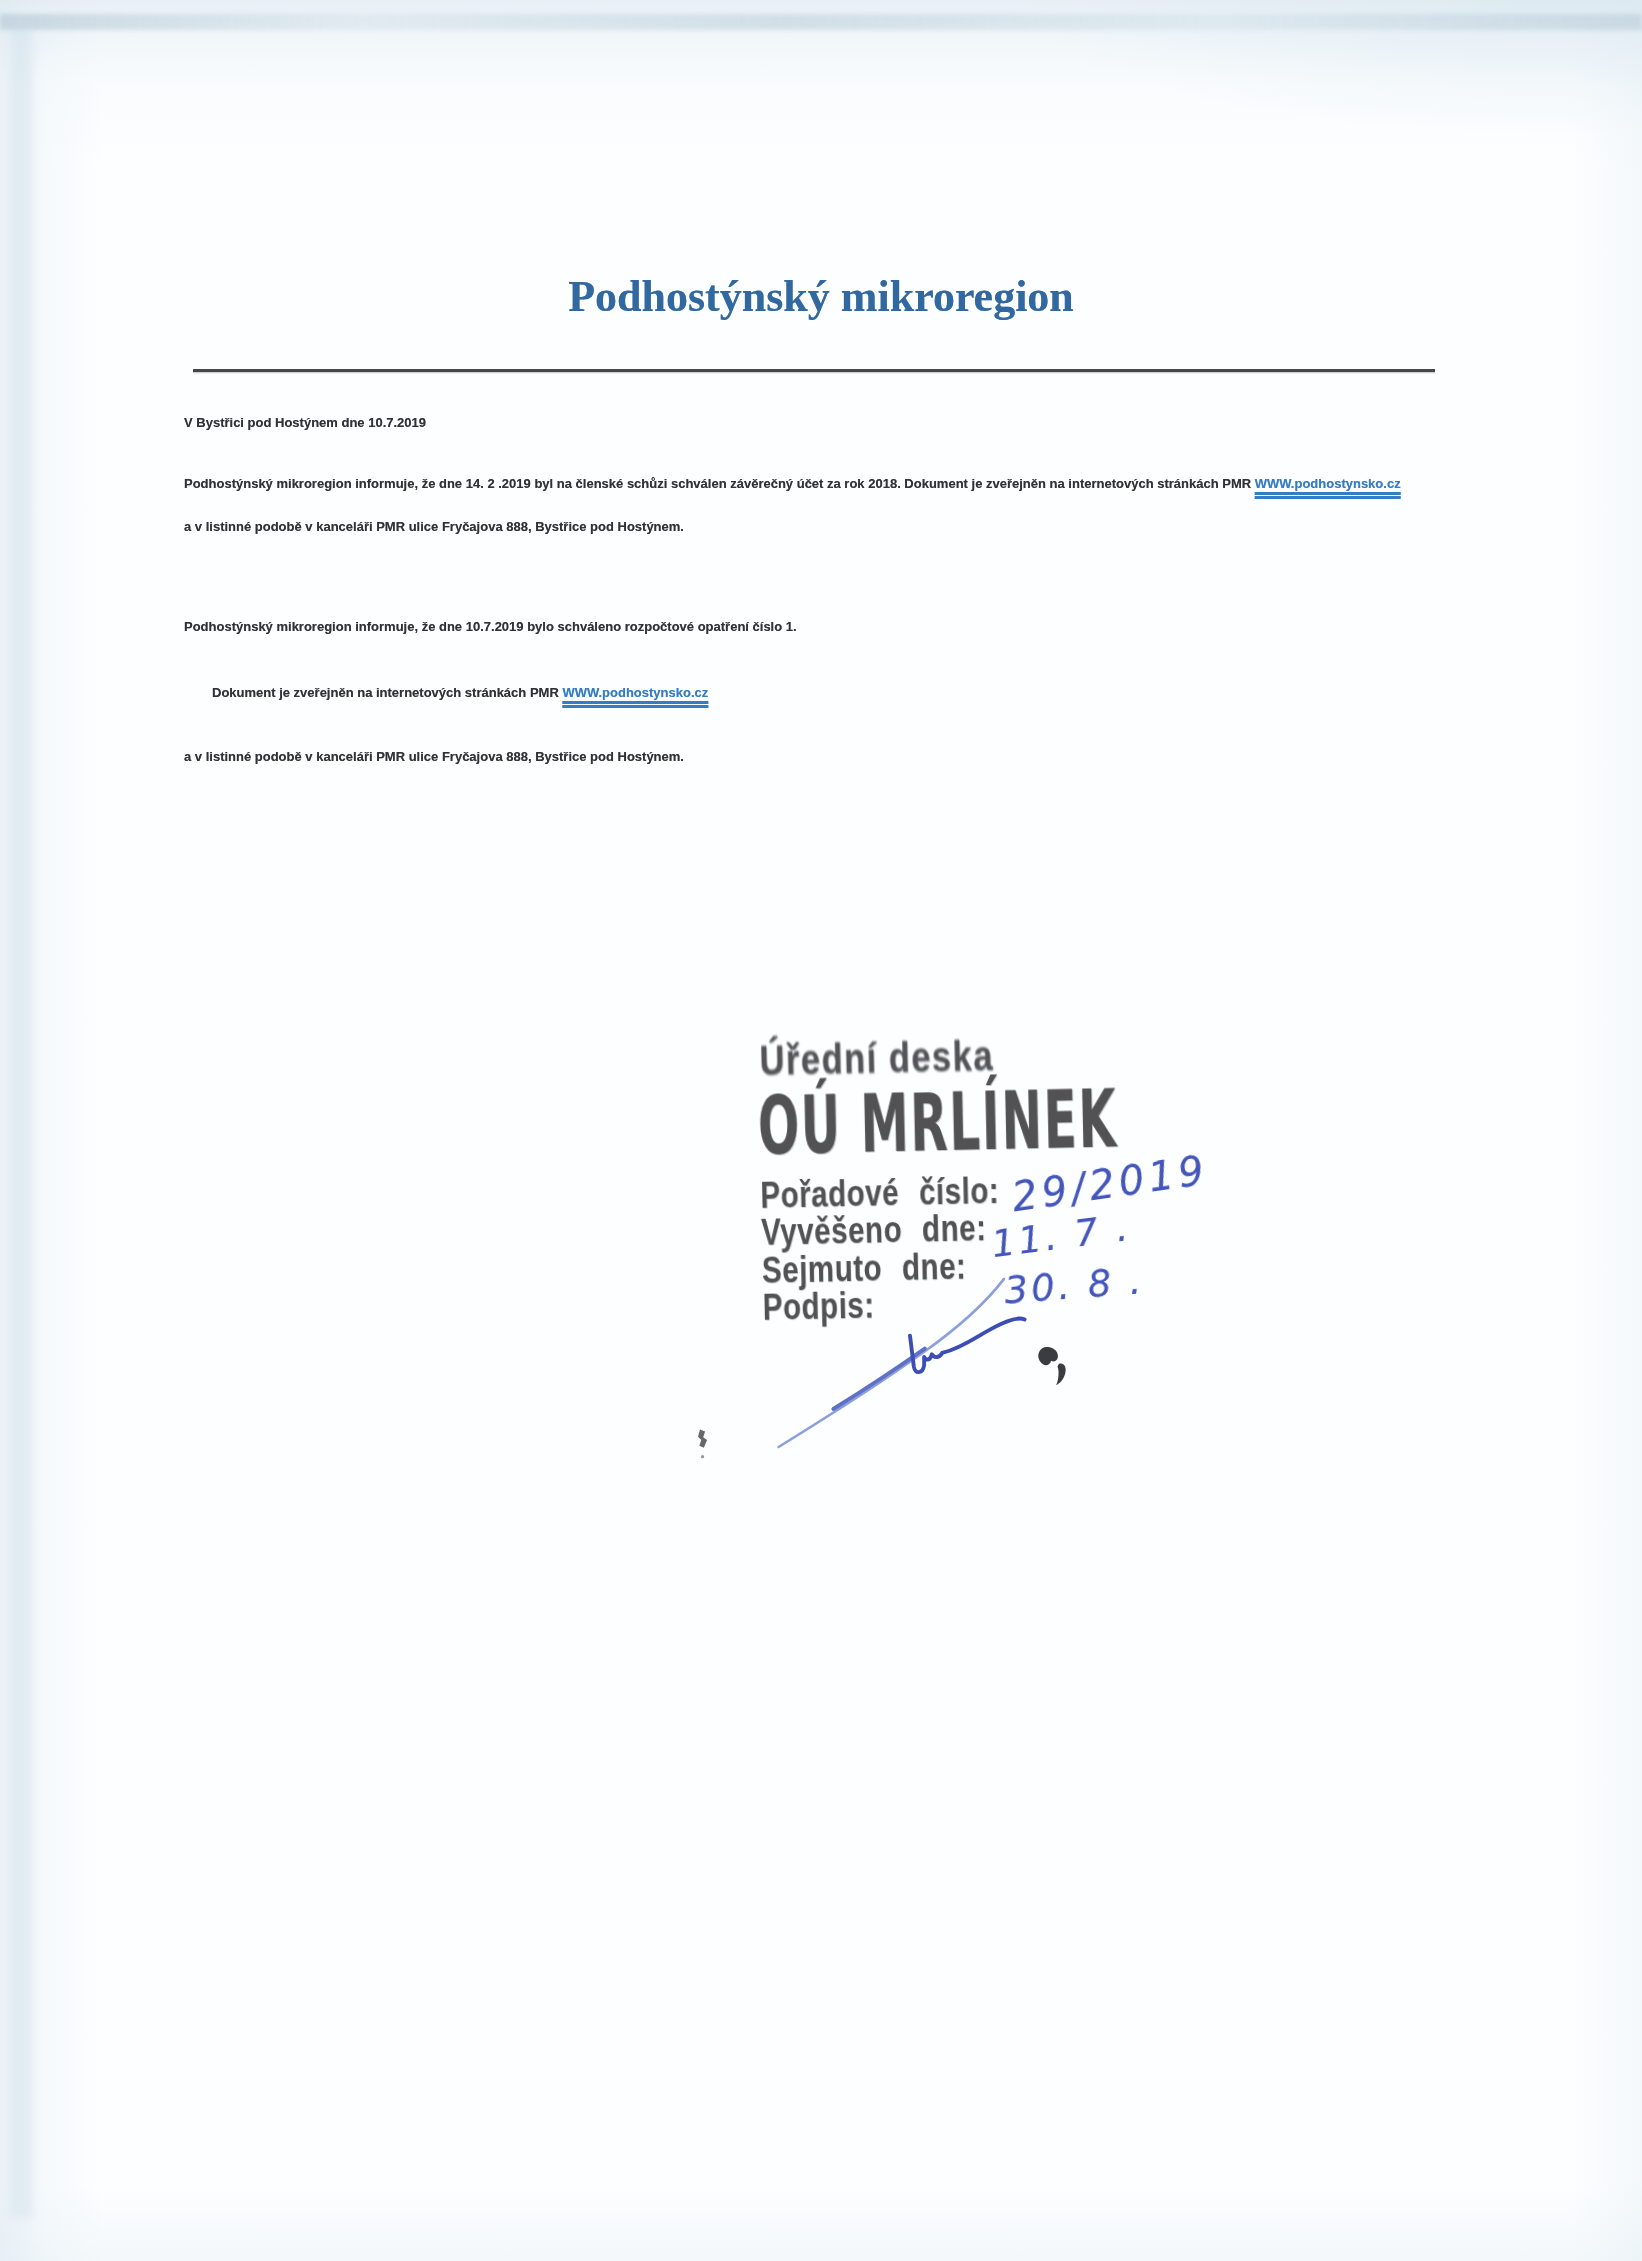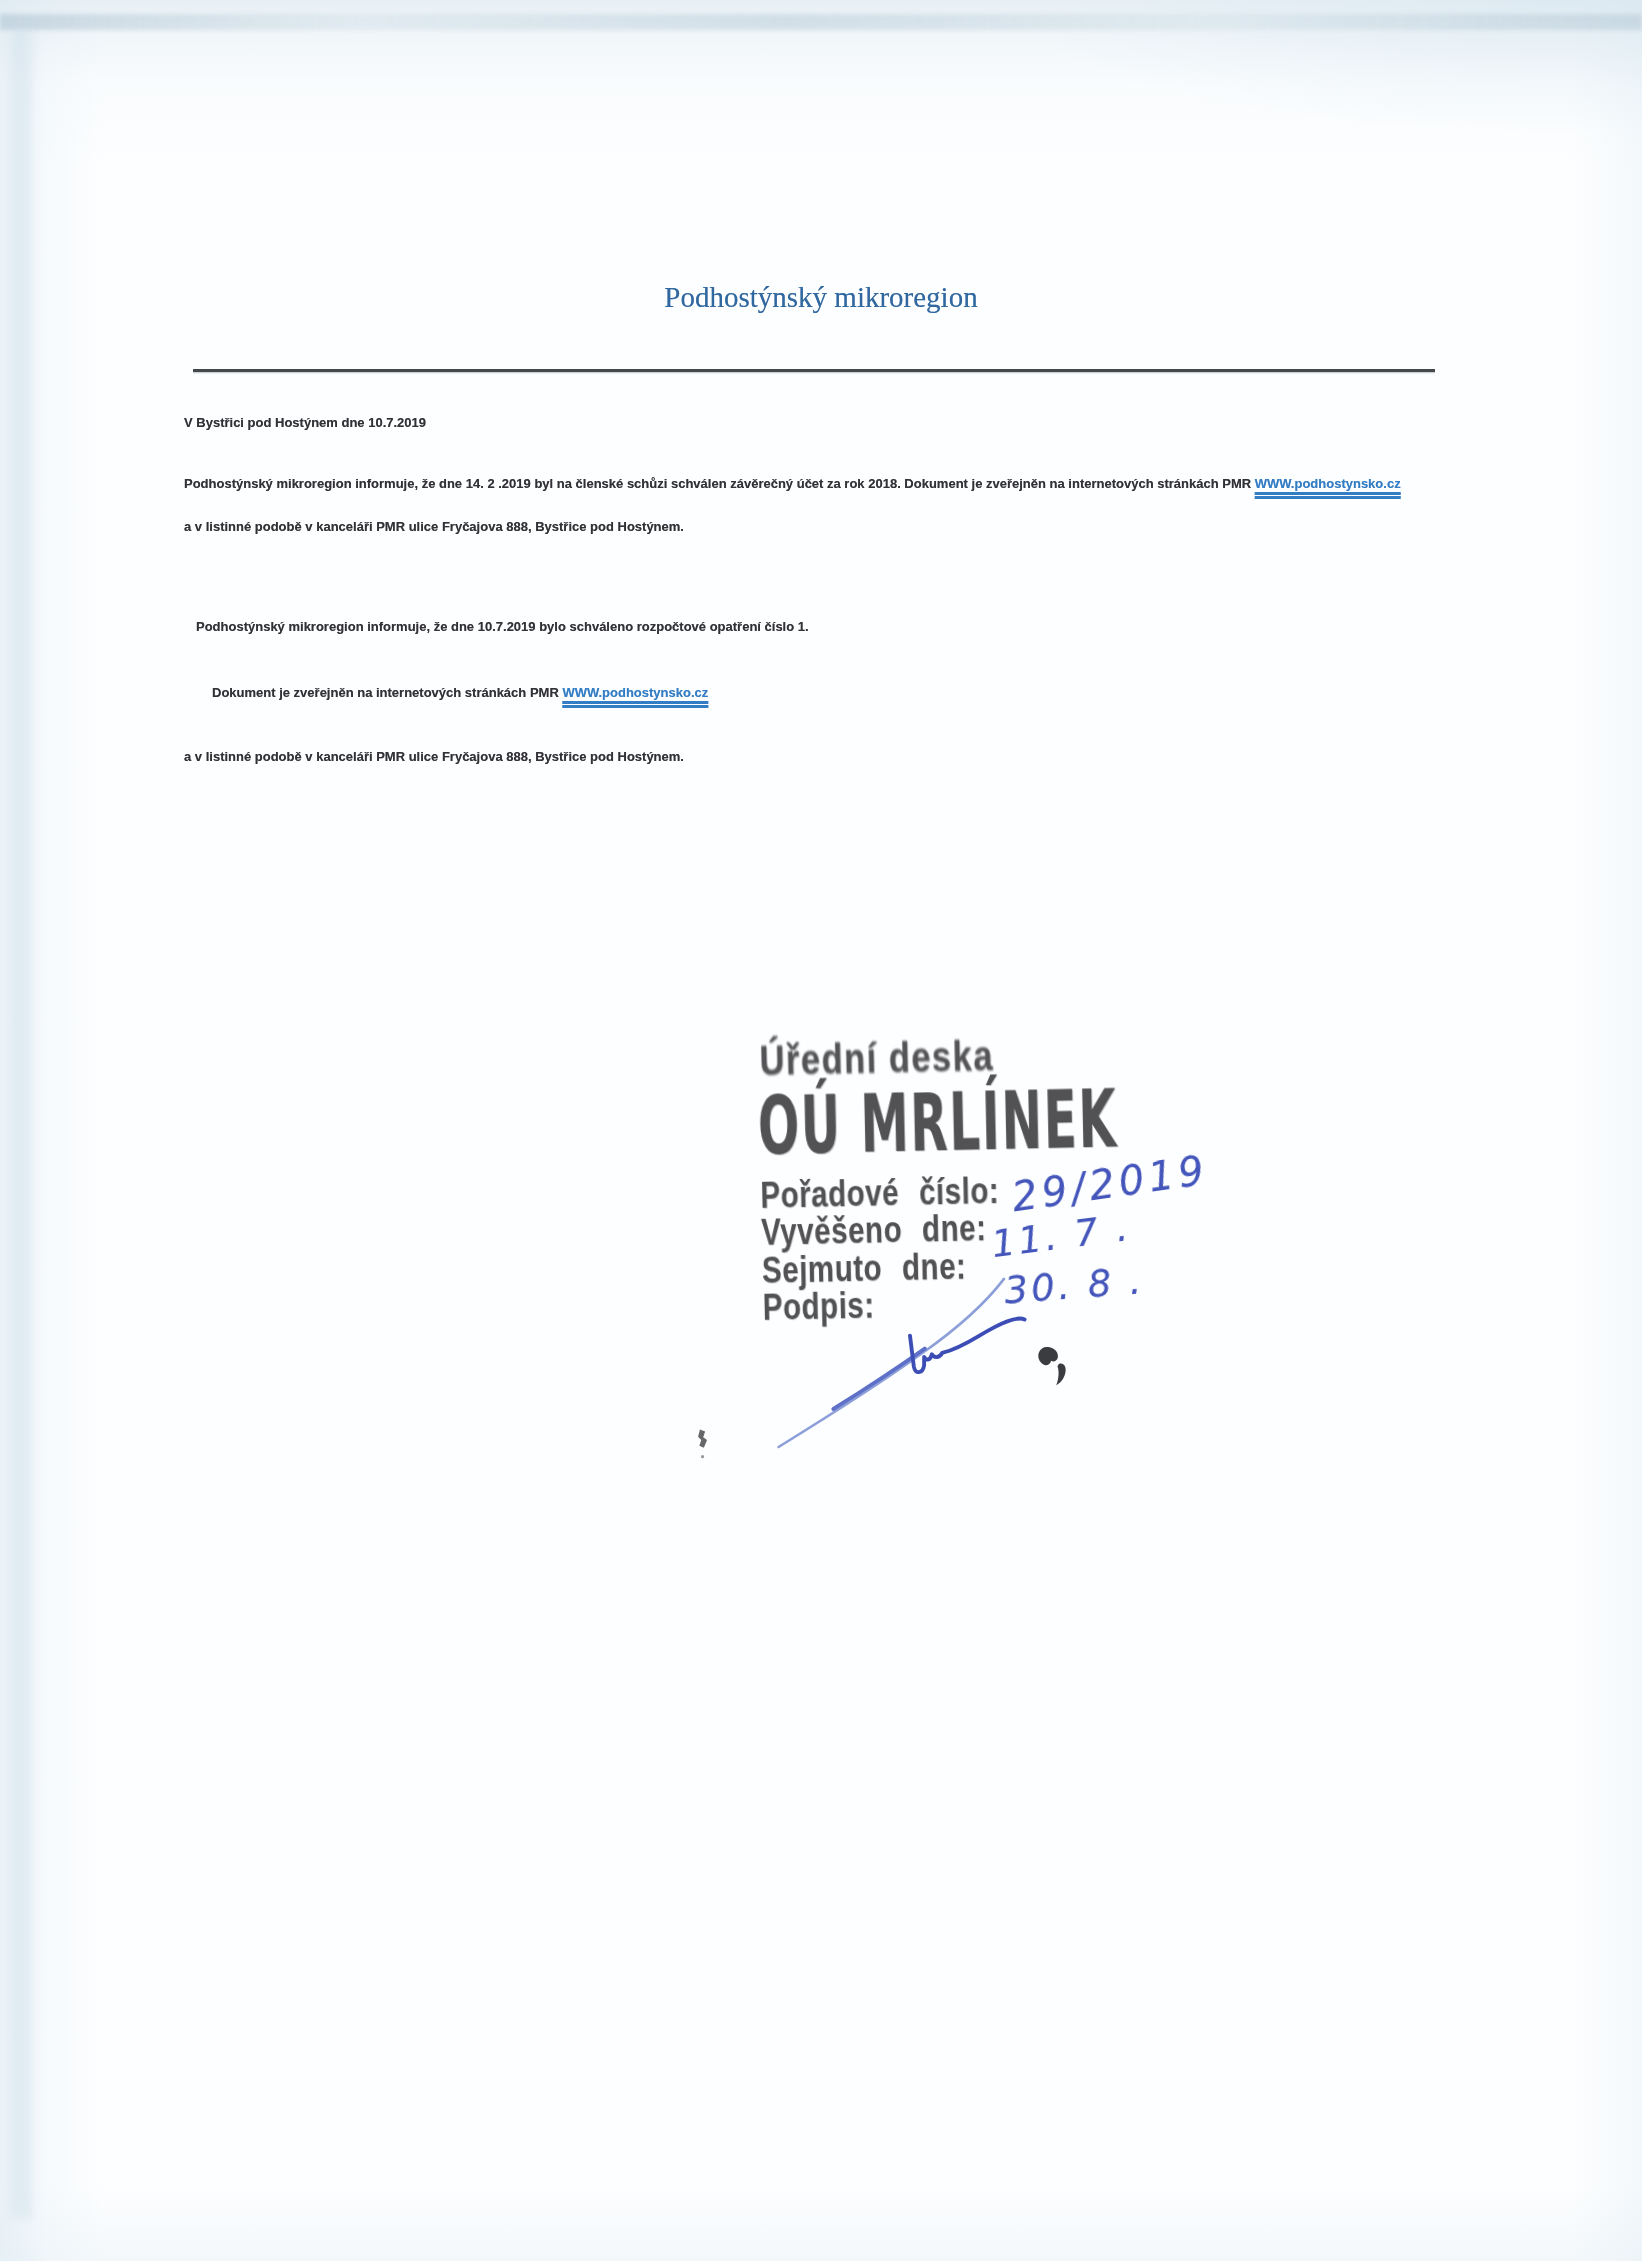--- a/index.html
+++ b/index.html
@@ -19,40 +19,40 @@
     position:absolute;top:14px;left:0;width:100%;height:15.5px;
     background:linear-gradient(90deg, rgba(168,190,205,.50), rgba(198,215,226,.30) 22%, rgba(178,199,212,.46) 48%, rgba(200,216,226,.30) 74%, rgba(172,193,207,.44));
     filter:blur(1.9px);
   }
   .scan-band-left{
     position:absolute;top:26px;left:10.3px;width:22px;height:2192px;
     background:rgba(203,221,232,.40);filter:blur(4.5px);
   }
   .doc-header{position:absolute;top:263px;left:0;width:100%;text-align:center;}
   .title{
-    margin:18px;font-family:"Liberation Serif", serif;font-weight:400;
-    font-size:29px;color:#31689f;letter-spacing:0px;
+    margin:8px;font-family:"Liberation Serif", serif;font-weight:700;
+    font-size:44px;color:#31689f;letter-spacing:0px;
     text-shadow:0 0 0.6px rgba(49,104,159,.55);
   }
   .subtitle{
     margin-top:9px;font-size:24px;font-weight:700;color:#36363a;
     text-shadow:0 0 0.4px rgba(54,54,58,.5);
   }
   .rule{
     position:absolute;left:193px;top:369px;width:1242px;height:0;
     border-top:3.2px solid #44484b;box-shadow:0 1.3px 0 rgba(68,72,75,.25);
   }
   .para{
     position:absolute;left:184px;width:1225px;margin:0;
     font-size:13px;font-weight:700;line-height:43px;color:#323236;
     text-shadow:0 0 0.4px rgba(50,50,56,.55);
   }
   .p-date{top:401px;}
   .p1{top:462px;}
-  .p2{top:605px;margin-left:12px;}
+  .p2{top:605px;}
   .p3{top:671px;margin-left:28px;}
   .p4{top:735px;}
   .p5{top:797px;}
   .doc-link{
     color:#337dc4;cursor:pointer;
     text-decoration-line:underline;text-decoration-style:double;
     text-decoration-thickness:3.2px;text-underline-offset:3.9px;
     text-shadow:0 0 0.4px rgba(51,125,196,.55);
   }
   .stamp{

